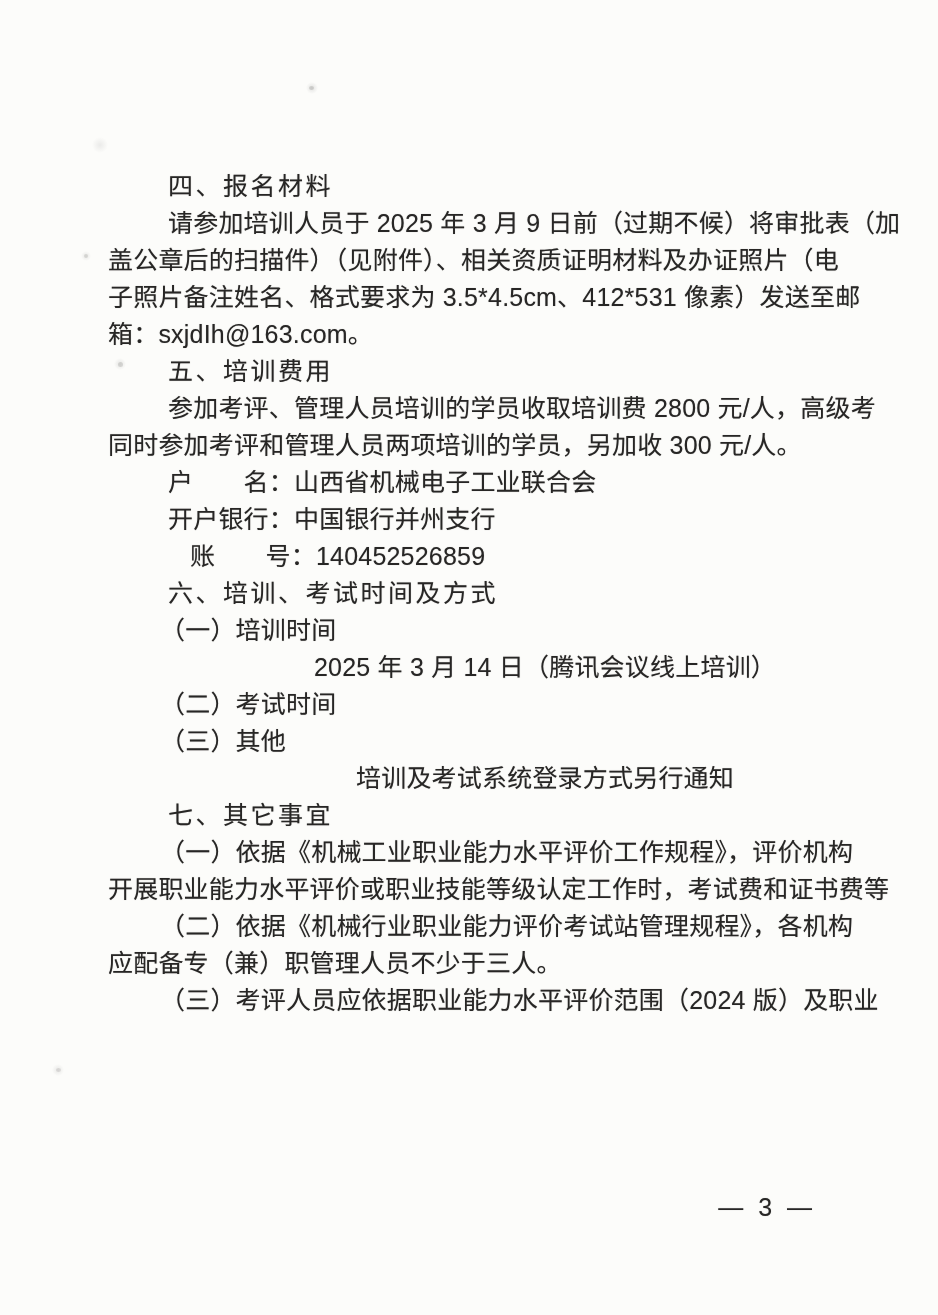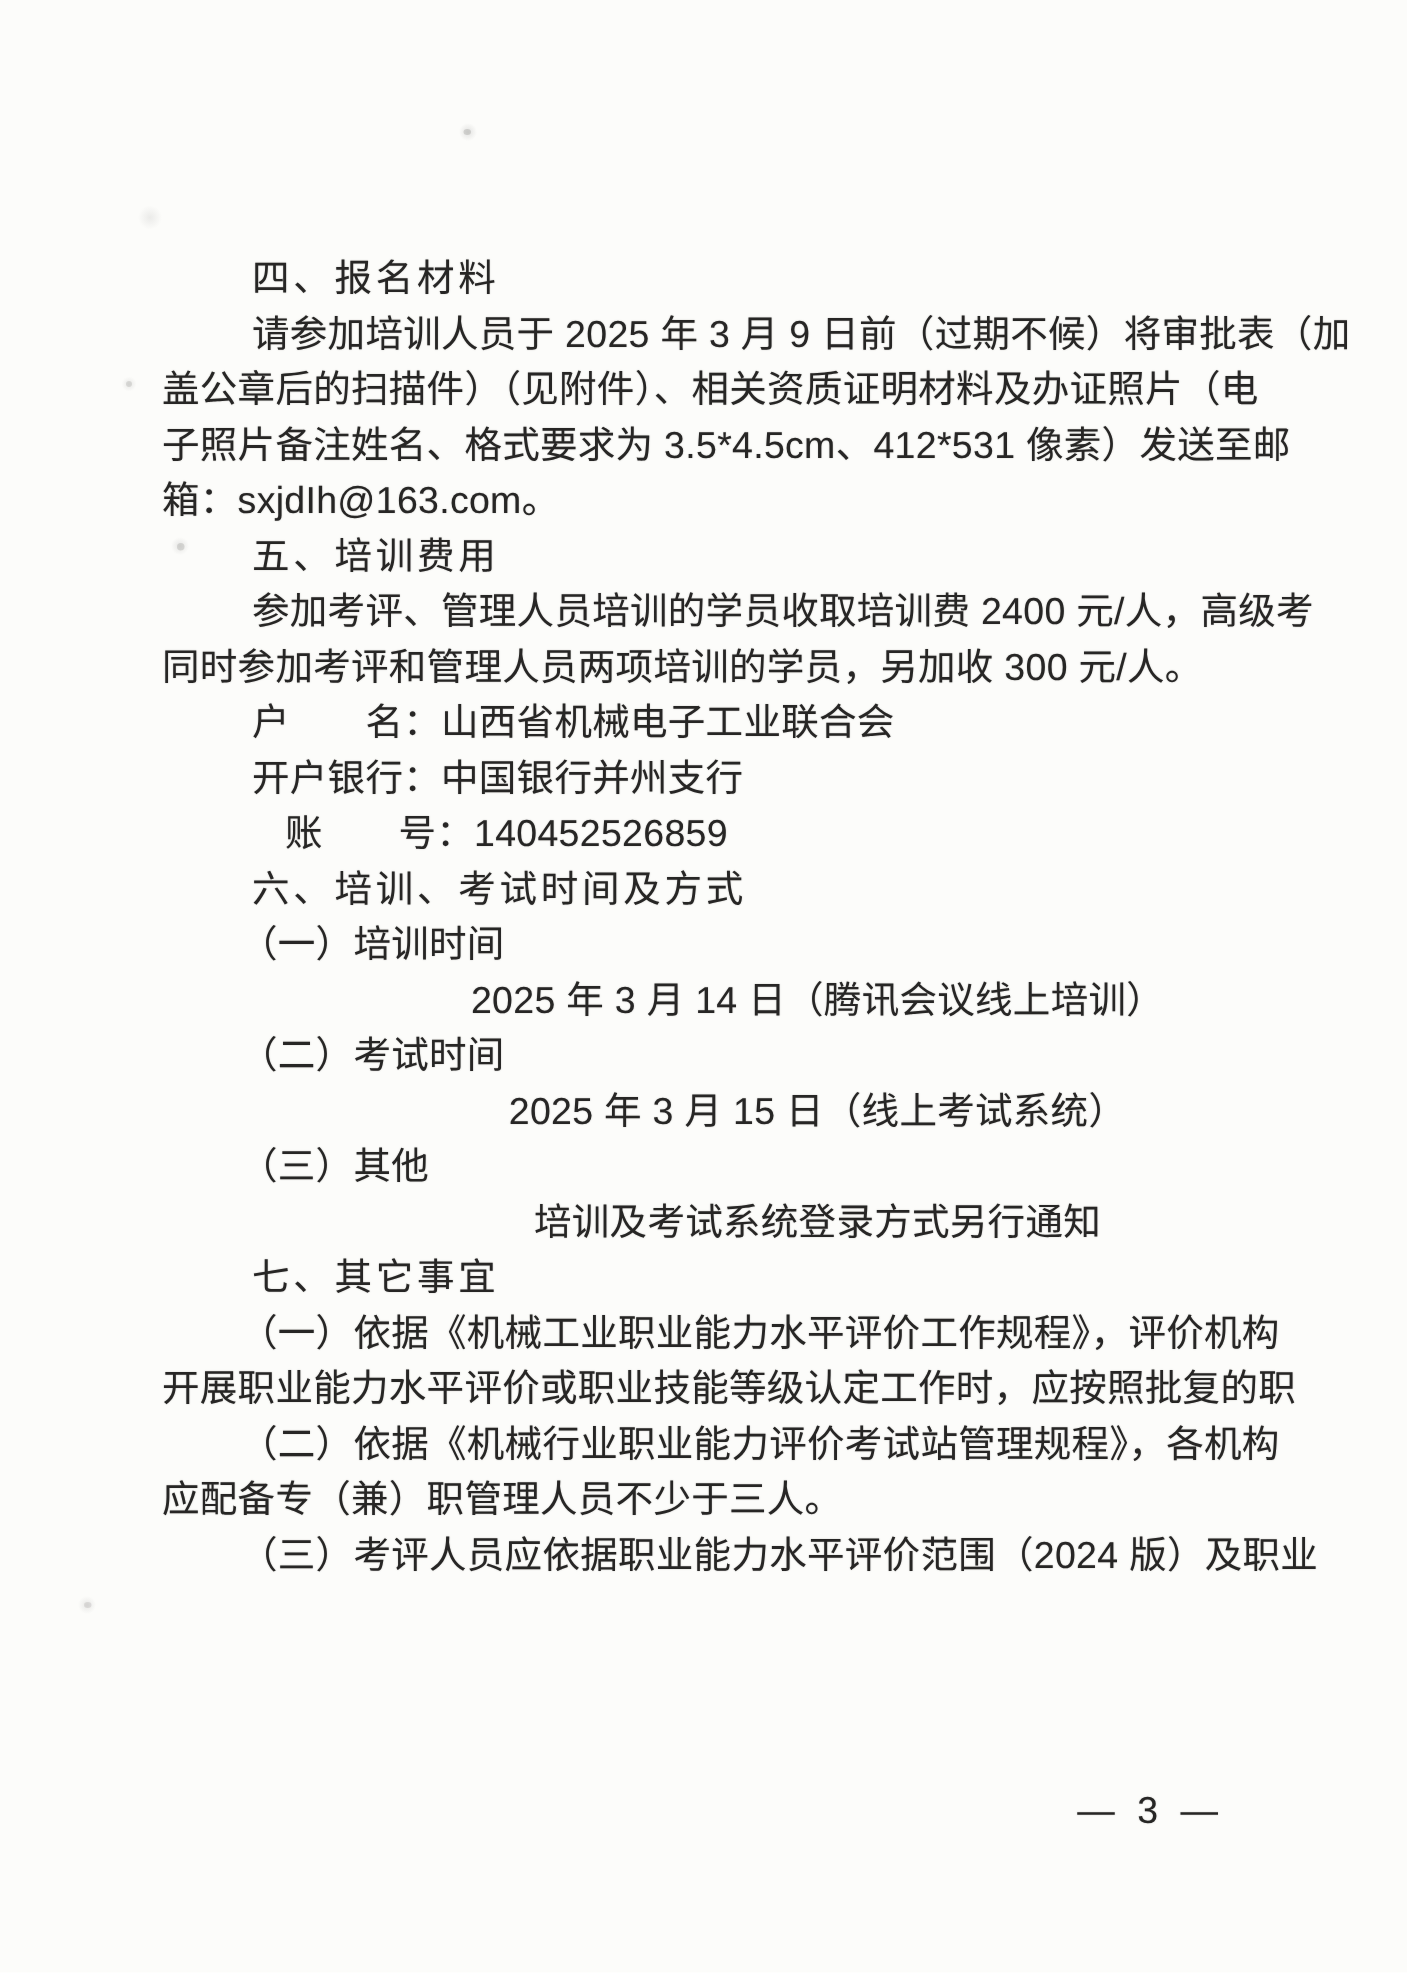--- a/index.html
+++ b/index.html
@@ -63,38 +63,37 @@
 <div class="page">
 
   <div class="content">
     <div class="line ind-2 heading">四、报名材料</div>
     <div class="line ind-2">请参加培训人员于 2025 年 3 月 9 日前（过期不候）将审批表（加</div>
     <div class="line">盖公章后的扫描件）（见附件）、相关资质证明材料及办证照片（电</div>
     <div class="line">子照片备注姓名、格式要求为 3.5*4.5cm、412*531 像素）发送至邮</div>
     <div class="line">箱：sxjdIh@163.com。</div>
 
     <div class="line ind-2 heading">五、培训费用</div>
-    <div class="line ind-2">参加考评、管理人员培训的学员收取培训费 2400 元/人，高级考</div>
+    <div class="line ind-2">参加考评、管理人员培训的学员收取培训费 2800 元/人，高级考</div>
     <div class="line">同时参加考评和管理人员两项培训的学员，另加收 300 元/人。</div>
 
     <div class="line ind-2">户　　名：山西省机械电子工业联合会</div>
     <div class="line ind-2">开户银行：中国银行并州支行</div>
     <div class="line ind-a">账　　号：140452526859</div>
 
     <div class="line ind-2 heading">六、培训、考试时间及方式</div>
     <div class="line ind-p">（一）培训时间</div>
     <div class="line ind-d">2025 年 3 月 14 日（腾讯会议线上培训）</div>
     <div class="line ind-p">（二）考试时间</div>
-    <div class="line ind-d">2025 年 3 月 15 日（线上考试系统）</div>
     <div class="line ind-p">（三）其他</div>
     <div class="line ind-d">培训及考试系统登录方式另行通知</div>
 
     <div class="line ind-2 heading">七、其它事宜</div>
     <div class="line ind-p">（一）依据《机械工业职业能力水平评价工作规程》，评价机构</div>
-    <div class="line">开展职业能力水平评价或职业技能等级认定工作时，应按照批复的职</div>
+    <div class="line">开展职业能力水平评价或职业技能等级认定工作时，考试费和证书费等</div>
     <div class="line ind-p">（二）依据《机械行业职业能力评价考试站管理规程》，各机构</div>
     <div class="line">应配备专（兼）职管理人员不少于三人。</div>
     <div class="line ind-p">（三）考评人员应依据职业能力水平评价范围（2024 版）及职业</div>
   </div>
 
   <div class="page-number">— 3 —</div>
 
   <div class="speck" style="left:309px; top:86px; width:5px; height:4px; background:rgba(120,118,115,0.25);"></div>
   <div class="speck" style="left:118px; top:362px; width:5px; height:5px; background:rgba(120,118,115,0.22);"></div>
   <div class="speck" style="left:84px; top:254px; width:4px; height:4px; background:rgba(120,118,115,0.20);"></div>

